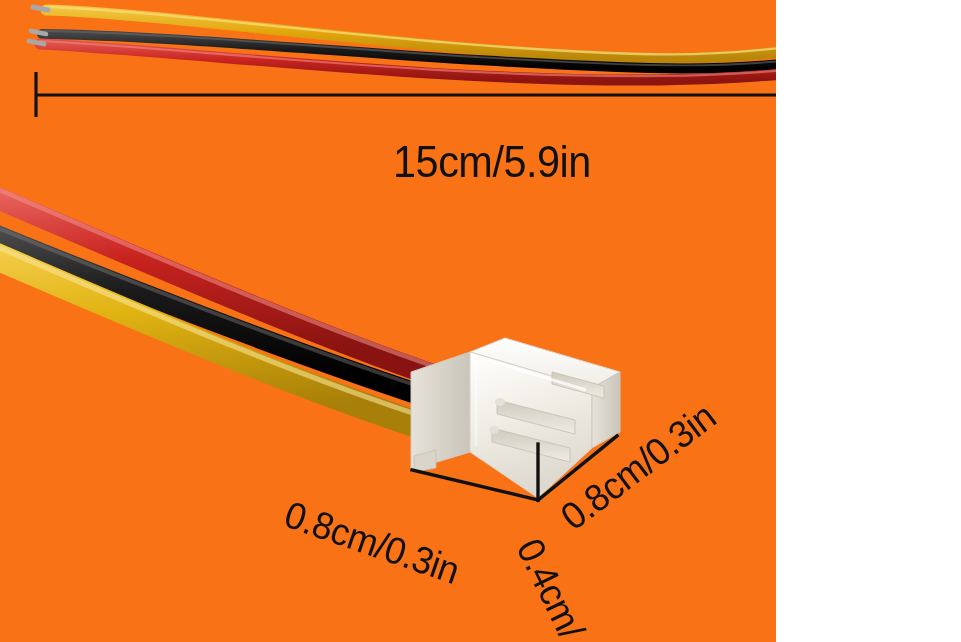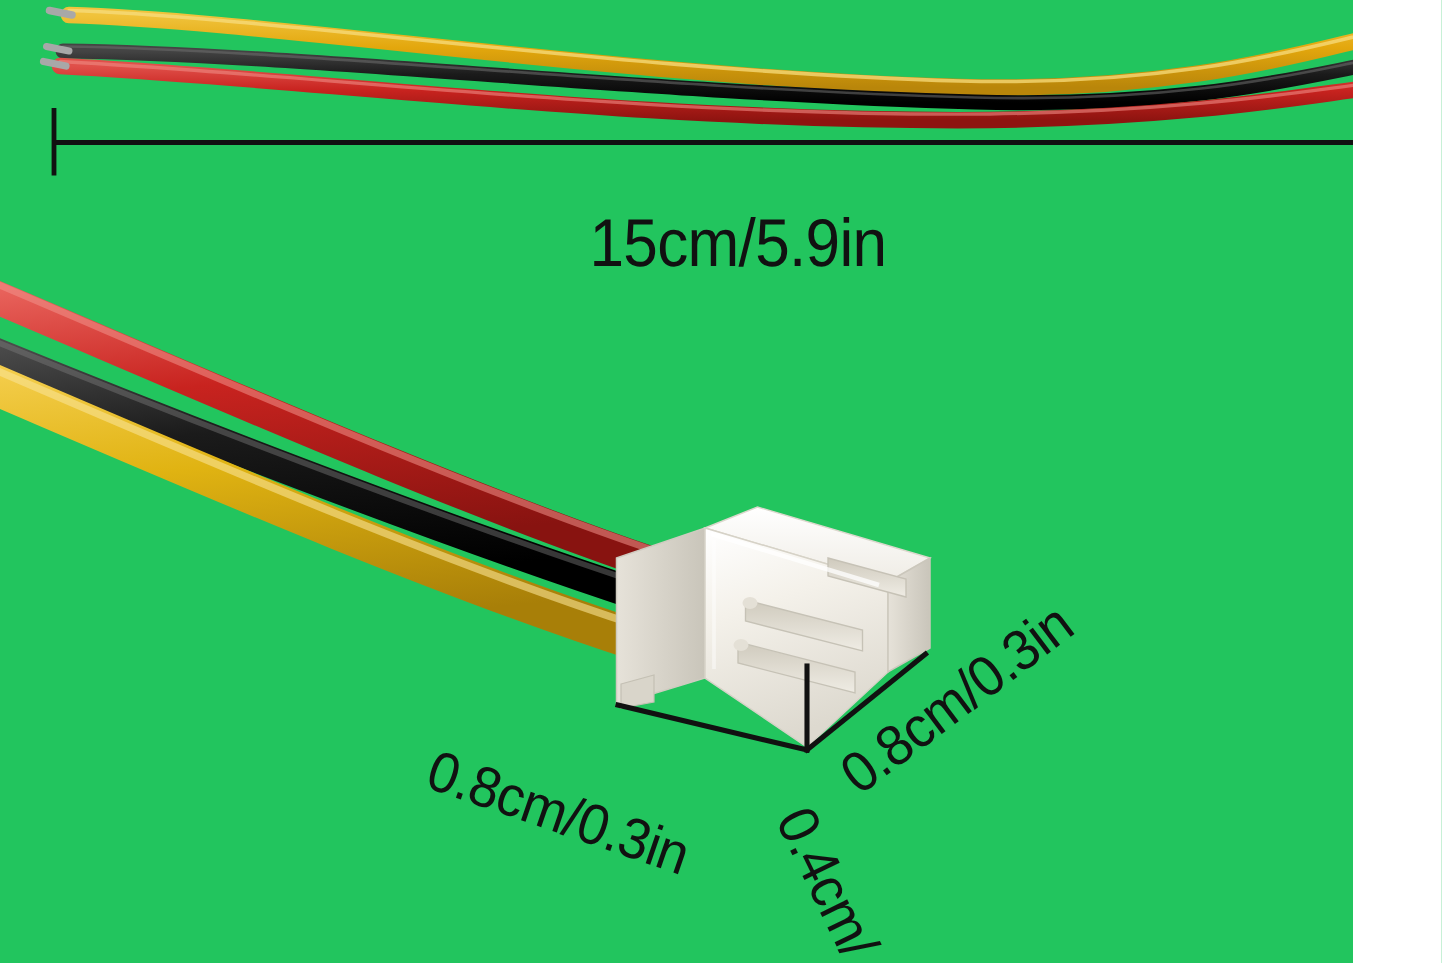--- a/index.html
+++ b/index.html
@@ -1,18 +1,18 @@
 <!DOCTYPE html>
 <html><head>
 <meta charset="utf-8">
 <style>
   html,body{margin:0;padding:0;background:#fff;}
   body{width:961px;height:642px;overflow:hidden;
        font-family:"Liberation Sans","DejaVu Sans",sans-serif;}
-  #stage{position:relative;width:902px;height:642px;background:#22c55e;overflow:hidden;}
+  #stage{position:relative;width:776px;height:642px;background:#f97316;overflow:hidden;}
 
   .layer{position:absolute;left:0;top:0;width:961px;height:642px;}
 
   
   .dimlabel{
     position:absolute;
     color:#111111;
     font-family:"Liberation Sans","DejaVu Sans",sans-serif;
     font-weight:400;
     white-space:nowrap;

